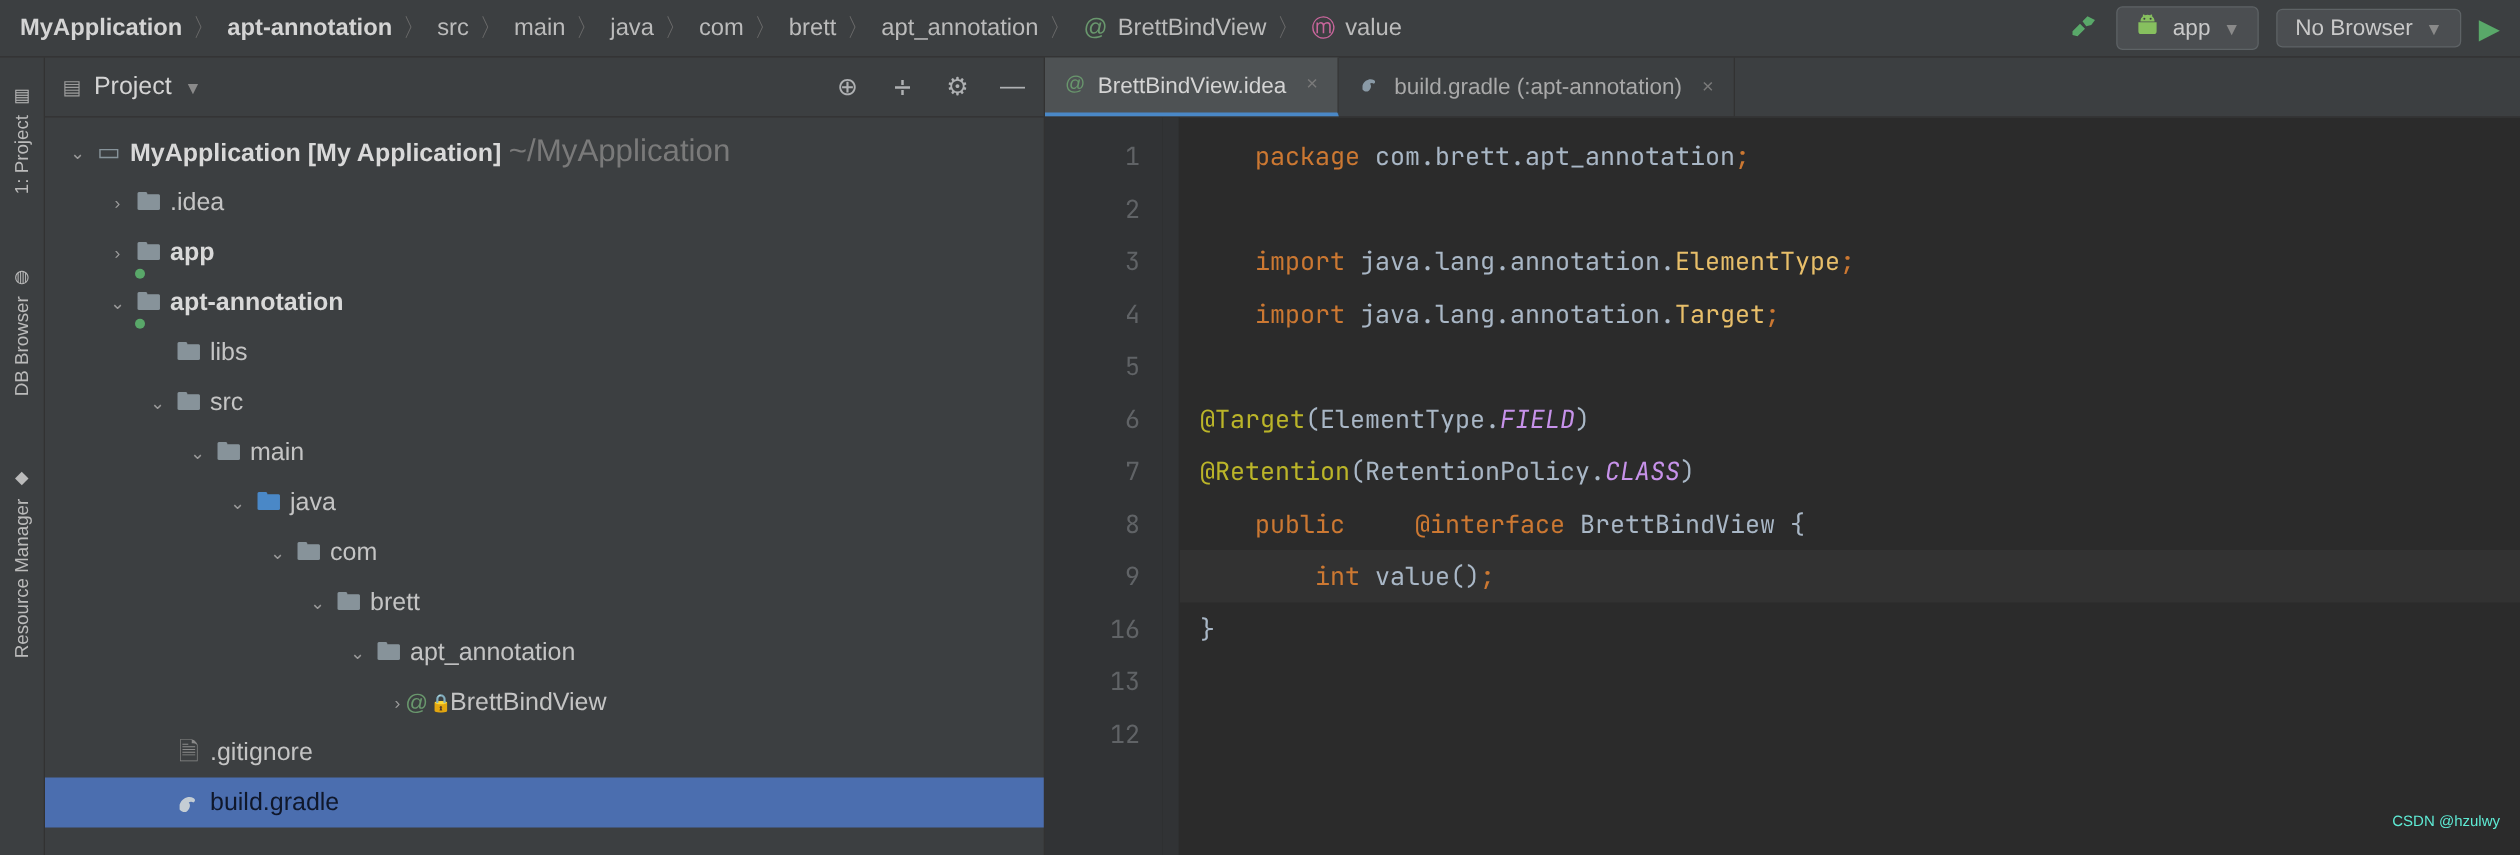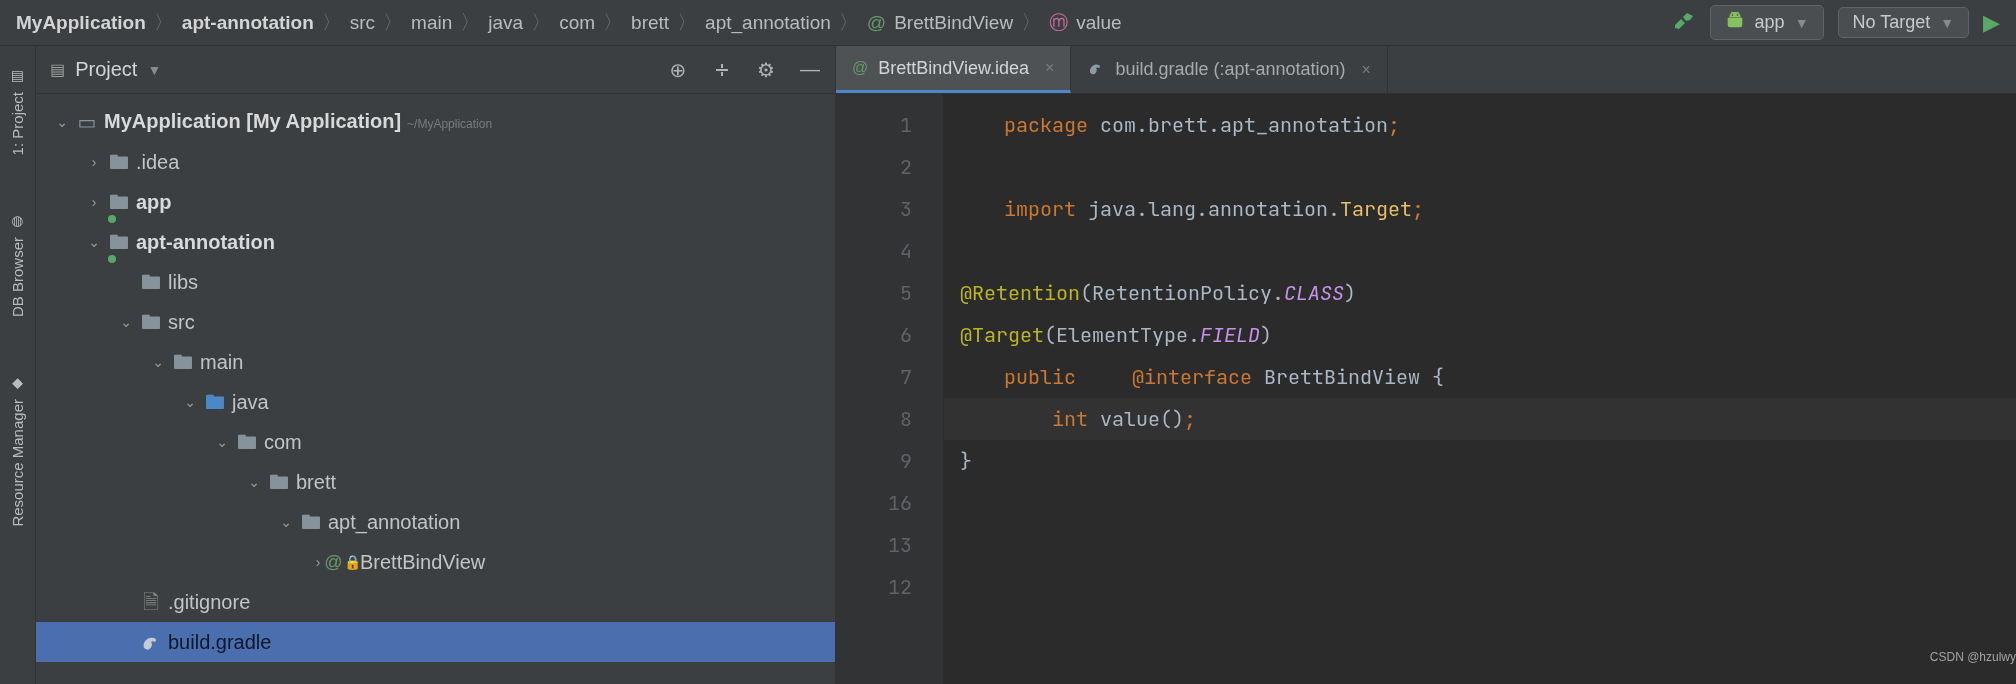--- a/index.html
+++ b/index.html
@@ -140,21 +140,21 @@
   padding: 0 10px;
   height: 40px;
   cursor: pointer;
 }
 .tree-row.selected { background: #4b6eaf; color: #ffffff; }
 .tree-indent { display: inline-block; }
 .tree-chevron { width: 24px; color: #9a9a9a; font-size: 14px; text-align: center; }
 .tree-icon { width: 26px; display: inline-flex; align-items: center; justify-content: center; margin-right: 4px; }
 .tree-label { color: #c4c4c4; }
 .tree-label.bold { font-weight: 600; color: #d9d9d9; }
-.tree-path { color: #7a7a7a; margin-left: 6px; font-size: 12px; }
+.tree-path { color: #7a7a7a; margin-left: 6px; font-size: 25px; }
 .folder-icon { color: #87939a; }
 .folder-blue { color: #4a88c7; }
 .folder-green { position: relative; }
 .folder-dot-green::after {
   content: ""; position: absolute; width: 8px; height: 8px;
   background: #59a869; border-radius: 50%; bottom: -1px; left: 2px;
 }
 .file-icon-at { color: #69976d; font-size: 18px; }
 .file-icon-lock { color: #c09553; font-size: 14px; margin-left: 2px; }
 .gitignore-icon { color: #8a8a8a; }
@@ -220,23 +220,23 @@
 .kw { color: #cc7832; margin-left: 44px; }
 .pkg { color: #a9b7c6; }
 .semi { color: #cc7832; }
 .cls { color: #e8bf6a; }
 .ann { color: #bbb529; }
 .fld { color: #c792ea; font-style: italic; }
 .plain { color: #a9b7c6; }
 .watermark {
   position: absolute;
   bottom: 6px;
-  right: 0;
+  right: 16px;
   font-size: 12px;
-  color: #a3a3a3;
+  color: #5eead4;
   font-family: sans-serif;
 }
 </style>
 </head>
 <body>
 
 <div class="top-breadcrumb">
   <span class="crumb strong">MyApplication</span>
   <span class="crumb-sep">〉</span>
   <span class="crumb strong">apt-annotation</span>
@@ -274,21 +274,21 @@
         <svg width="20" height="20" viewBox="0 0 24 24">
             <path fill="#87c05f" d="M6 8c0-3 2.7-5 6-5s6 2 6 5H6zm-2 2h16v8a2 2 0 01-2 2H6a2 2 0 01-2-2v-8zM9 4l-1-2M15 4l1-2" stroke="#87c05f" stroke-width="1.5"></path>
             <circle cx="9" cy="6" r="1" fill="#3c3f41"></circle>
             <circle cx="15" cy="6" r="1" fill="#3c3f41"></circle>
           </svg>
       </span>
       <span>app</span>
       <span class="chevron-down">▼</span>
     </div>
     <div class="dropdown-btn">
-      <span>No Target</span>
+      <span>No Browser</span>
       <span class="chevron-down">▼</span>
     </div>
     <span class="play-icon">▶</span>
   </div>
 </div>
 
 <div class="main-layout">
 
   <div class="left-rail">
     <div class="rail-item">
@@ -448,24 +448,25 @@
           <div>8</div>
           <div>9</div>
         <div>16</div>
           <div>13</div>
           <div>12</div>
       </div>
       <div class="fold-strip"></div>
       <div class="code-lines">
         <div class="line"><span class="kw">package </span><span class="pkg">com.brett.apt_annotation</span><span class="semi">;</span></div>
         <div class="line"> </div>
+        <div class="line"><span class="kw">import </span><span class="pkg">java.lang.annotation.</span><span class="cls">ElementType</span><span class="semi">;</span></div>
         <div class="line"><span class="kw">import </span><span class="pkg">java.lang.annotation.</span><span class="cls">Target</span><span class="semi">;</span></div>
         <div class="line"> </div>
+        <div class="line"><span class="ann">@Target</span><span class="plain">(ElementType.</span><span class="fld">FIELD</span><span class="plain">)</span></div>
         <div class="line"><span class="ann">@Retention</span><span class="plain">(RetentionPolicy.</span><span class="fld">CLASS</span><span class="plain">)</span></div>
-        <div class="line"><span class="ann">@Target</span><span class="plain">(ElementType.</span><span class="fld">FIELD</span><span class="plain">)</span></div>
         <div class="line"><span class="kw">public </span><span class="kw">@interface </span><span class="plain">BrettBindView </span><span class="plain">{</span></div>
         <div class="line hl"><span class="kw">    int </span><span class="plain">value</span><span class="plain">()</span><span class="semi">;</span></div>
         <div class="line"><span class="plain">}</span></div>
         <div class="watermark">CSDN @hzulwy</div>
       </div>
     </div>
   </div>
 </div>
 
 </body></html>

